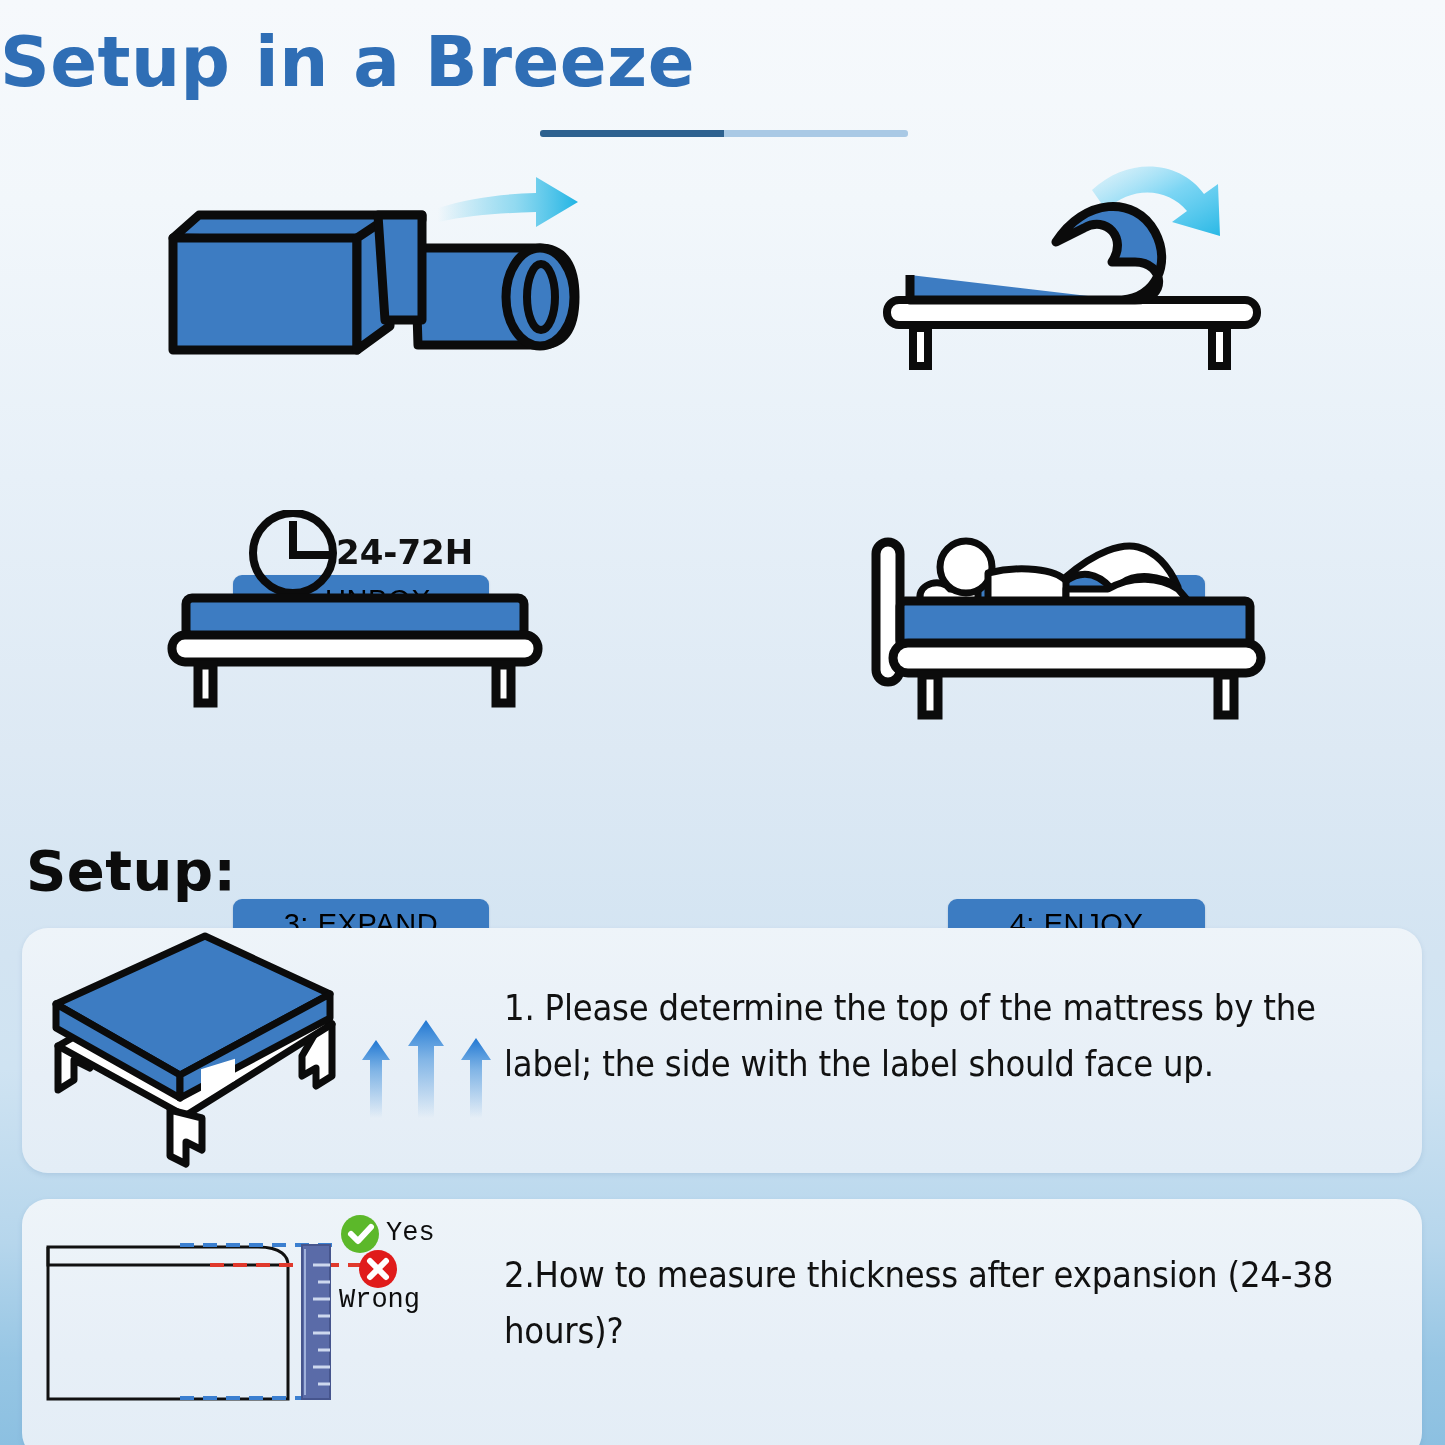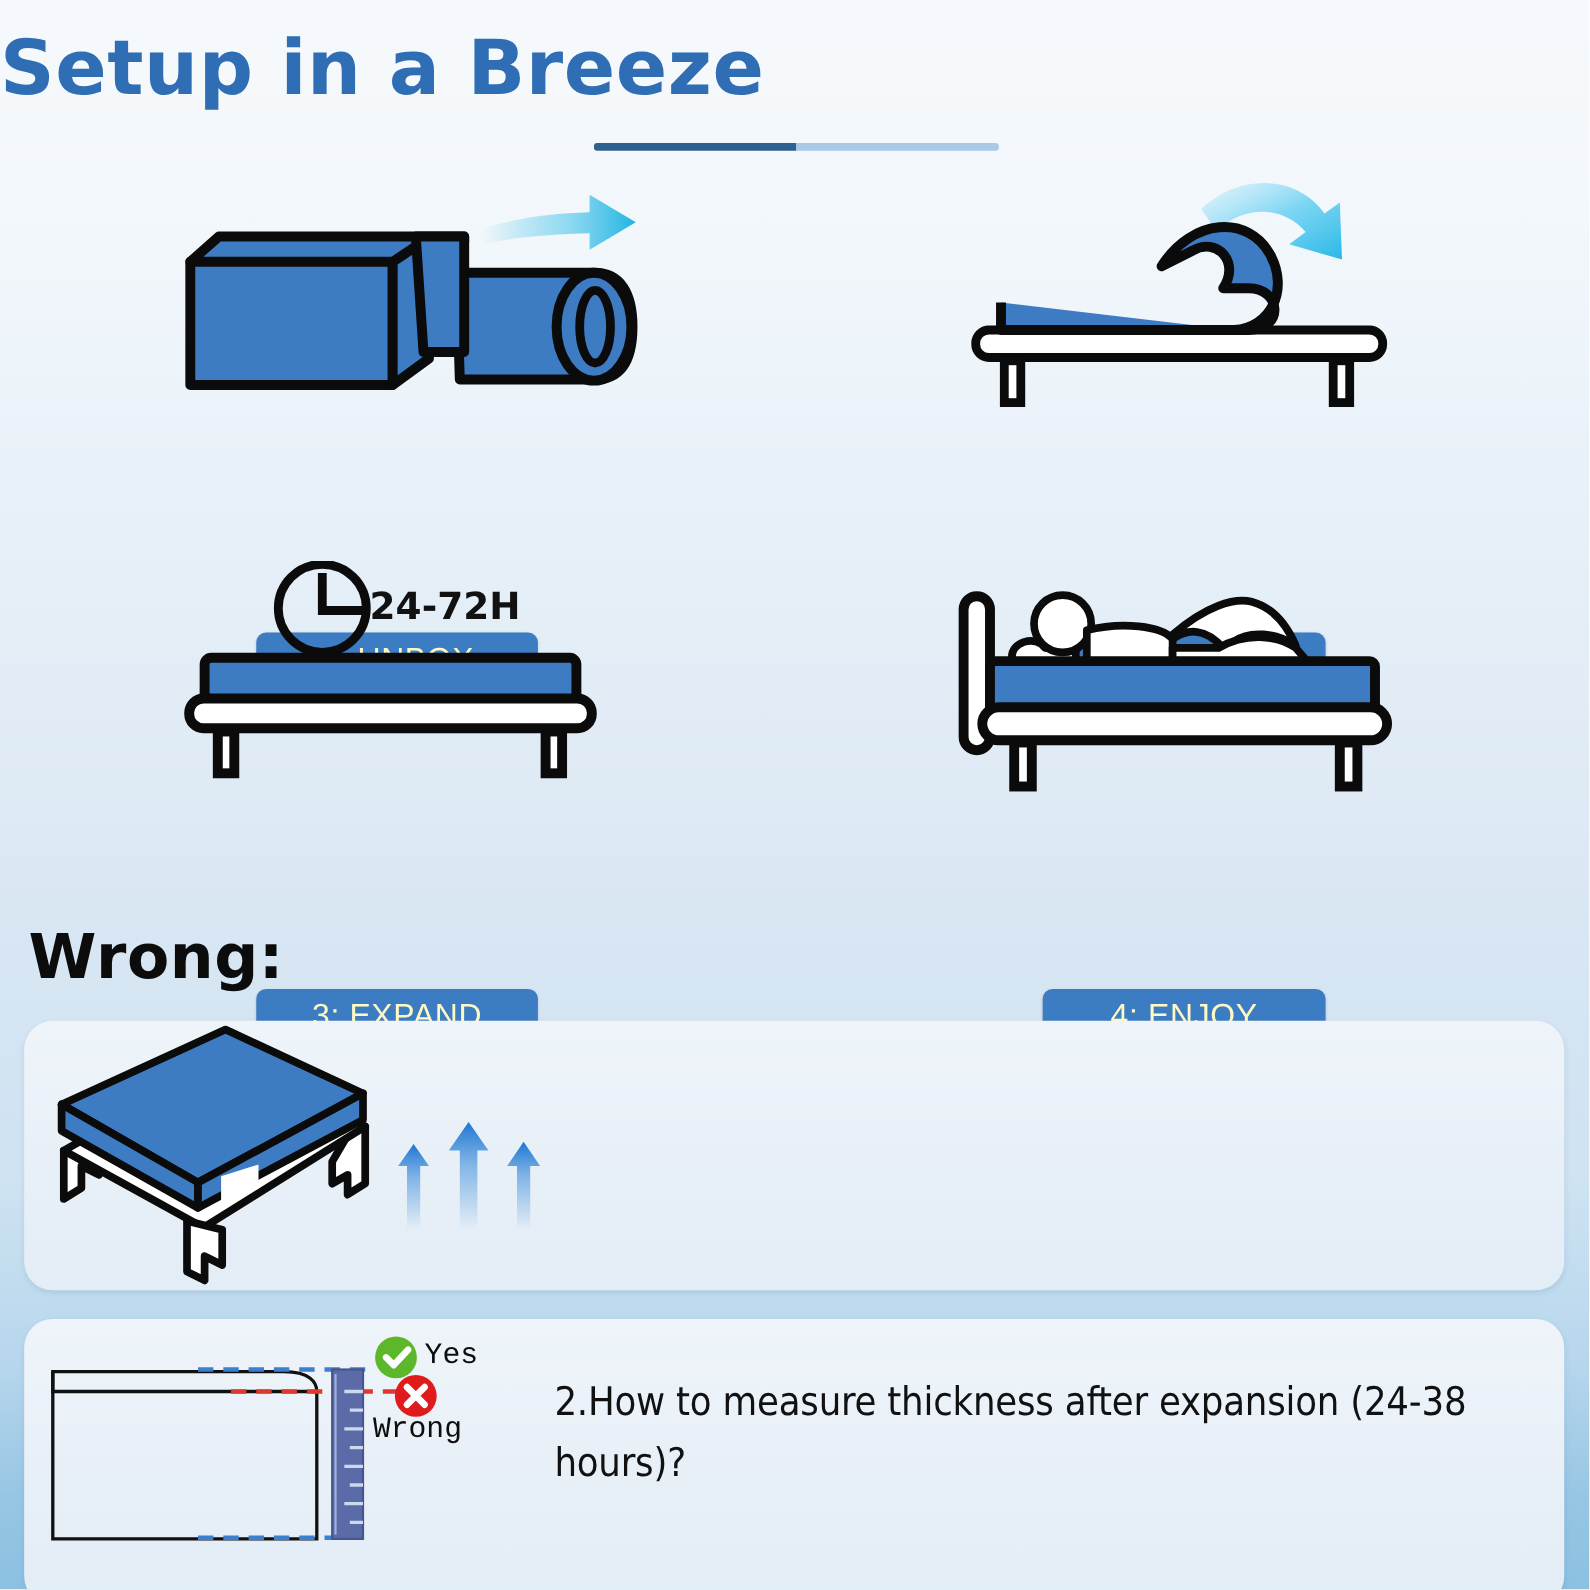--- a/index.html
+++ b/index.html
@@ -39,21 +39,21 @@
   .divider .light { width: 50%; background: #a9c9e5; border-radius: 0 3px 3px 0; }
 
   
   .steps { position: absolute; top: 160px; left: 0; width: 1389px; height: 660px; }
   .step { position: absolute; }
   .badge {
     position: absolute;
     height: 50px;
     border-radius: 9px;
     background: #3c7cc2;
-    color: #fef9c3;
+    color: #000000;
     font-size: 29px;
     letter-spacing: 0.6px;
     display: flex; align-items: center; justify-content: center;
     box-shadow: 0 1px 2px rgba(40,70,110,.25);
   }
   #badge1 { left: 233px; top: 415px; width: 256px; }
   #badge2 { left: 948px; top: 415px; width: 257px; }
   #badge3 { left: 233px; top: 739px; width: 256px; }
   #badge4 { left: 948px; top: 739px; width: 257px; }
 
@@ -196,21 +196,21 @@
 
         <rect x="40" y="86" width="350" height="44" fill="#3d7cc2" stroke="#0b0b0b" stroke-width="9" rx="5"></rect>
         <rect x="33" y="128" width="368" height="30" fill="#ffffff" stroke="#0b0b0b" stroke-width="9" rx="15"></rect>
         <rect x="62" y="160" width="16" height="40" fill="#ffffff" stroke="#0b0b0b" stroke-width="9"></rect>
         <rect x="358" y="160" width="16" height="40" fill="#ffffff" stroke="#0b0b0b" stroke-width="9"></rect>
       </svg>
     </div>
     <div class="badge" id="badge4">4: ENJOY</div>
   </div>
 
-  <div class="tips-heading">Wrong:</div>
+  <div class="tips-heading">Setup:</div>
 
   <div class="tip-card" id="tip-card-1">
     <svg width="470" height="245" viewBox="0 0 470 245" style="position:absolute;left:8px;top:0;">
       <defs>
         <linearGradient id="upArrGrad" x1="0" y1="1" x2="0" y2="0">
           <stop offset="0%" stop-color="#2f86d8" stop-opacity="0"></stop>
           <stop offset="60%" stop-color="#2f86d8" stop-opacity=".55"></stop>
           <stop offset="100%" stop-color="#1f76d2" stop-opacity="1"></stop>
         </linearGradient>
       </defs>
@@ -229,20 +229,21 @@
       </g>
 
       <path d="M172 142 L204 132 L204 152 L172 162 Z" fill="#ffffff" stroke="#ffffff" stroke-width="2"></path>
 
       <g fill="url(#upArrGrad)">
         <path d="M346 112 L332 132 L340 132 L340 190 L352 190 L352 132 L360 132 Z"></path>
         <path d="M396 92  L378 118 L388 118 L388 190 L404 190 L404 118 L414 118 Z"></path>
         <path d="M446 110 L431 132 L440 132 L440 190 L452 190 L452 132 L461 132 Z"></path>
       </g>
     </svg>
+    <div class="tip-text" id="tip-text-1">1. Please determine the top of the mattress by the label; the side with the label should face up.</div>
   </div>
 
   <div class="tip-card" id="tip-card-2">
     <svg width="470" height="260" viewBox="0 0 470 260" style="position:absolute;left:8px;top:0;">
 
       <g fill="none" stroke="#111111" stroke-width="3">
         <path d="M18 48 L228 48 C 252 48 258 58 258 66 L258 200 L18 200 Z"></path>
         <path d="M18 48 L18 66 L258 66"></path>
       </g>
 

